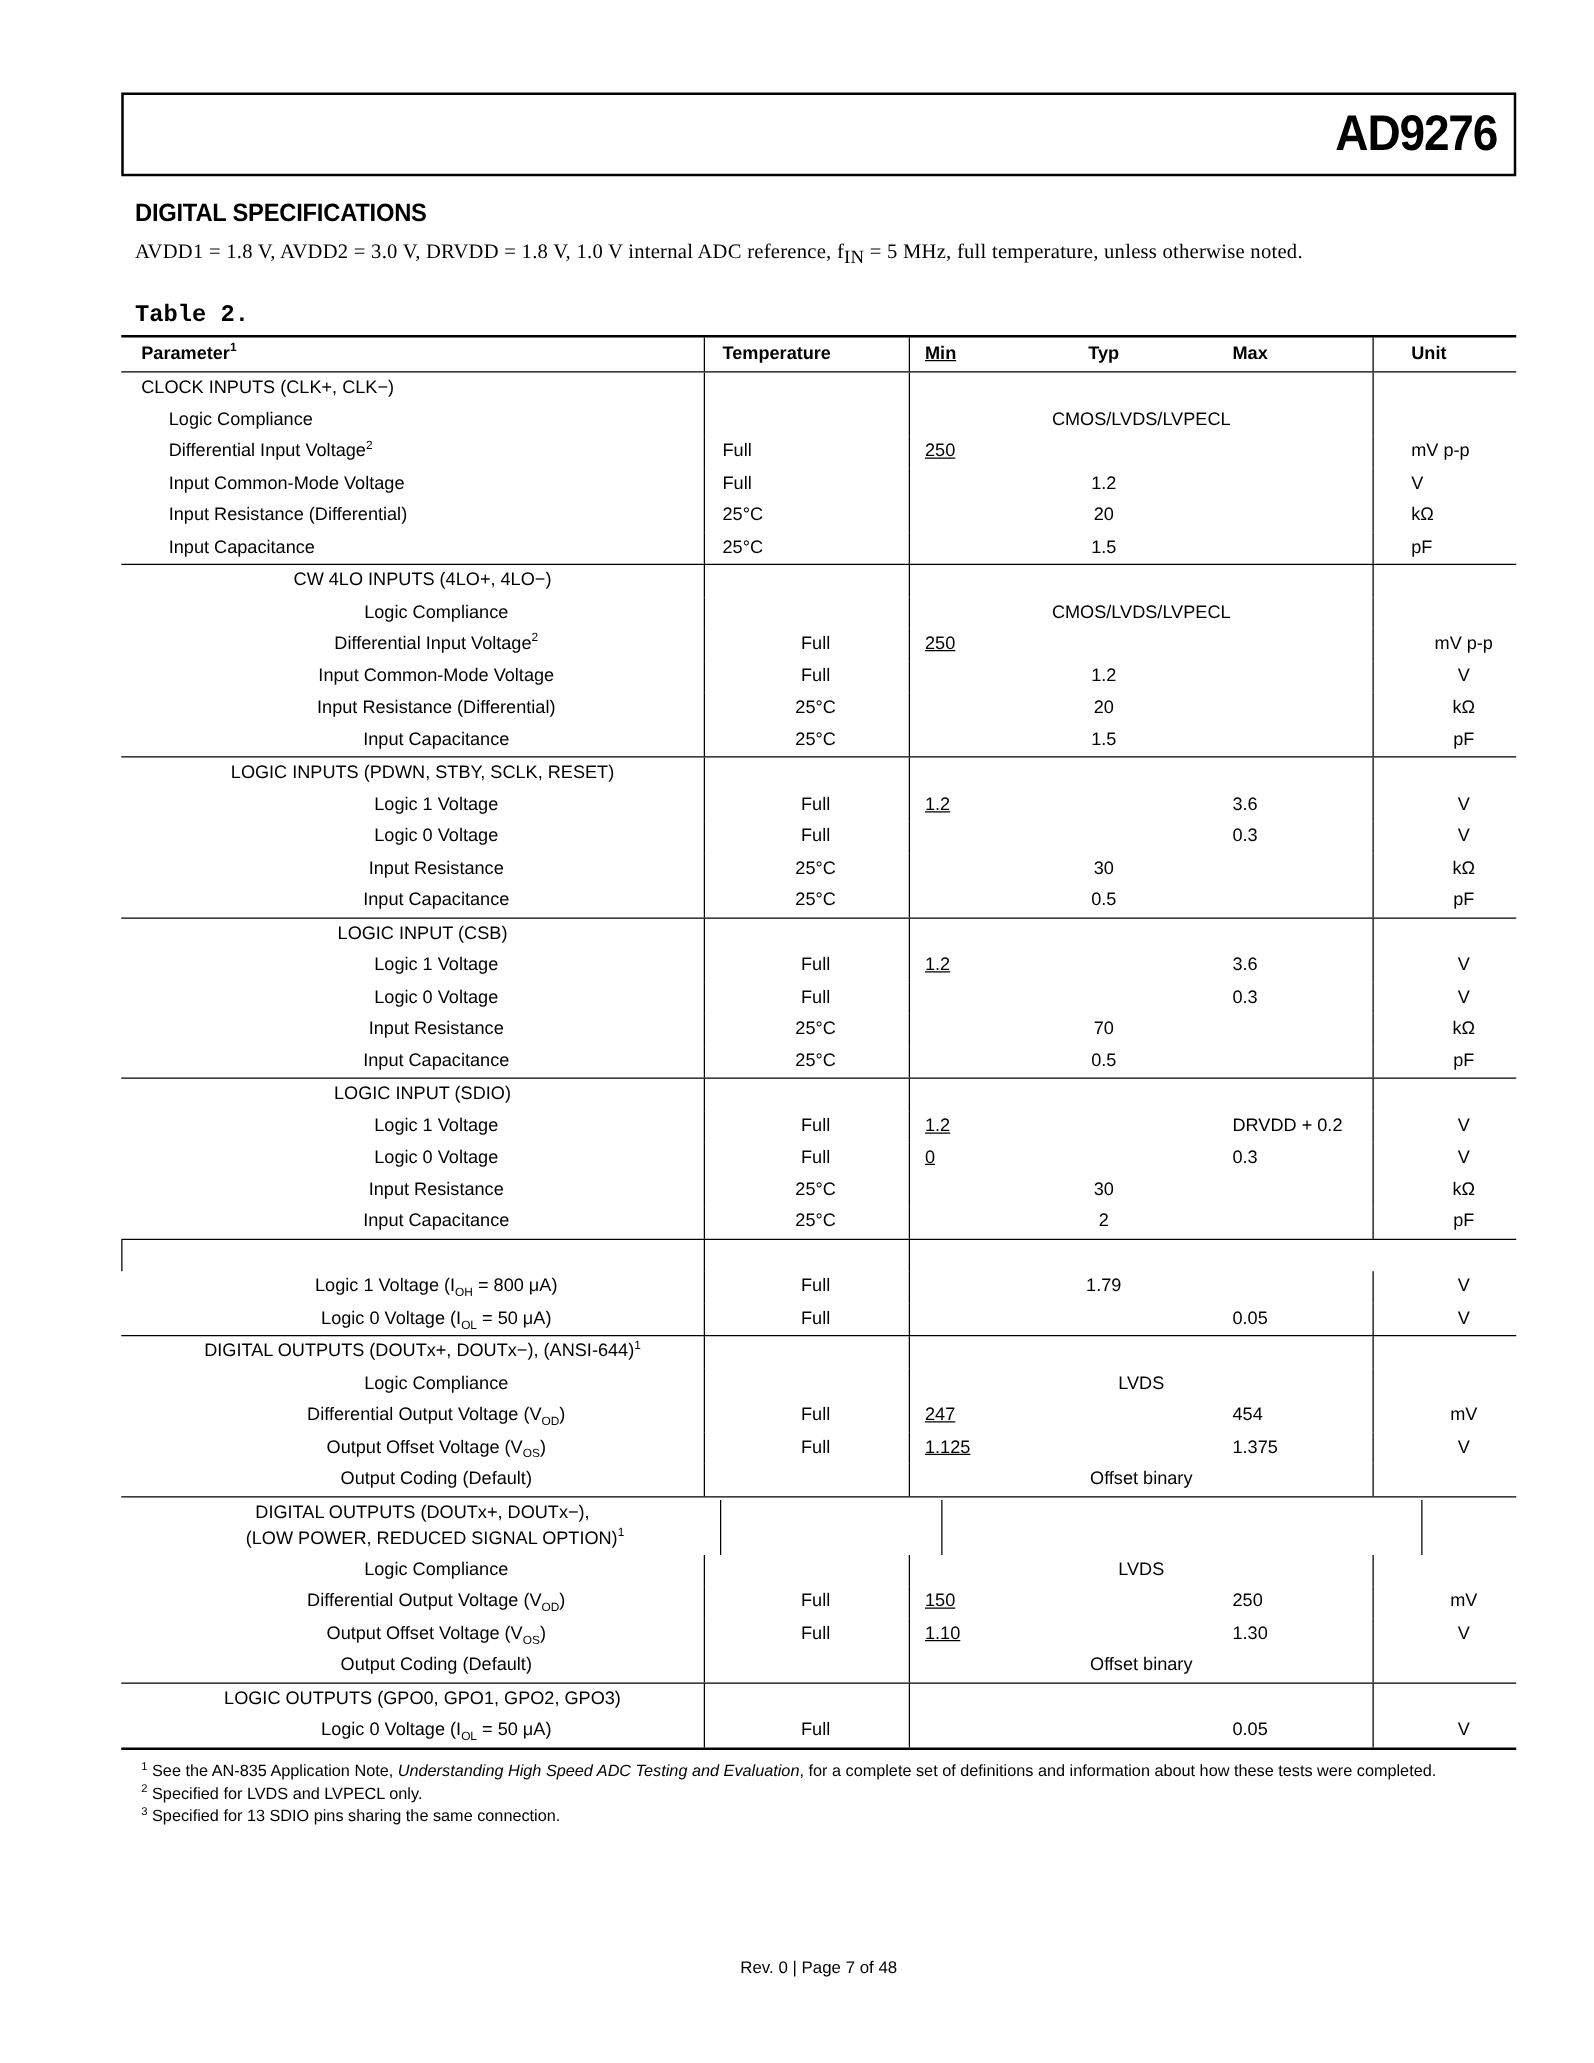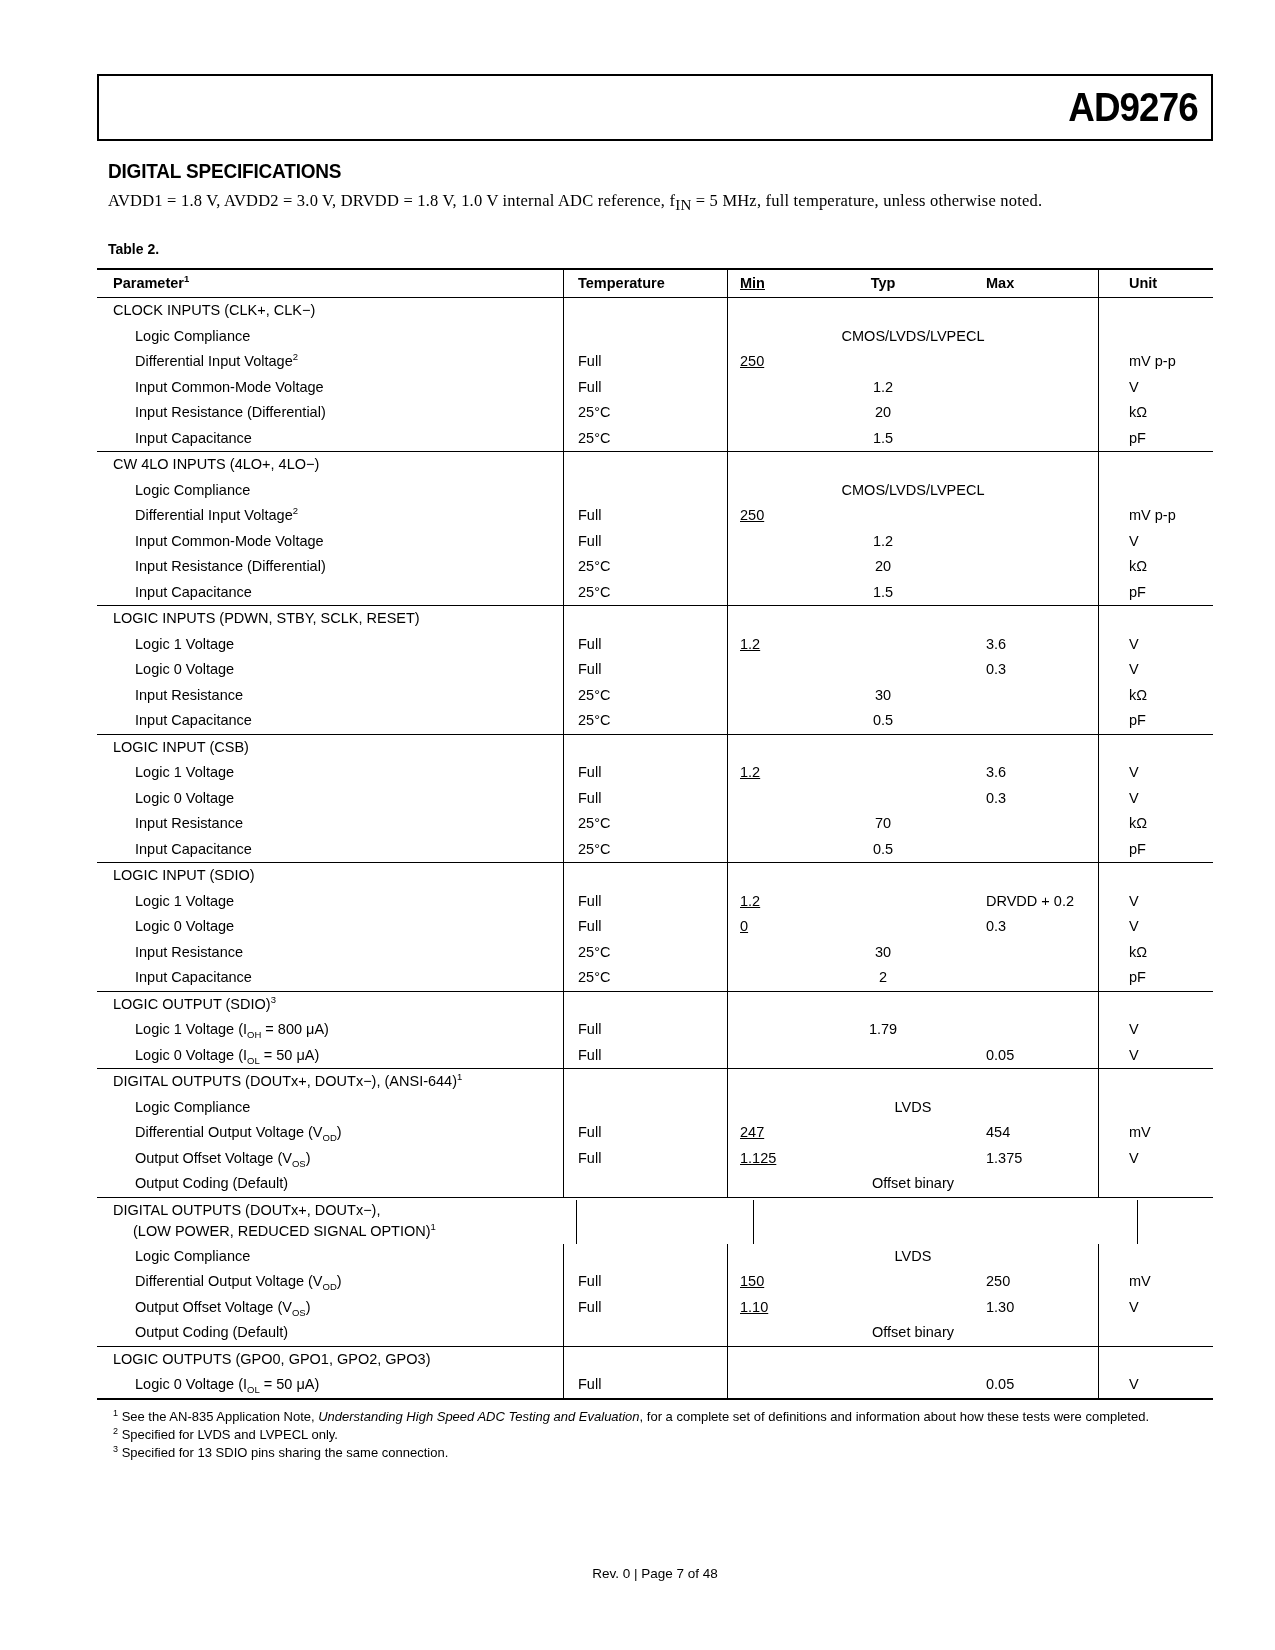--- a/index.html
+++ b/index.html
@@ -27,37 +27,37 @@
     transform:scaleX(.95);transform-origin:left center;
   }
   .intro{
     position:absolute;left:11px;top:191px;margin:0;width:1100px;
     font-family:"Liberation Serif","DejaVu Serif",serif;
     font-size:16.5px;letter-spacing:.2px;
   }
   .intro sub{font-size:15px;}
   .tcaption{
     position:absolute;left:11px;top:241px;margin:0;
-    font-family:Liberation Sans, sans-serif;
-    font-size:14px;font-weight:bold;
+    font-family:Liberation Mono, monospace;
+    font-size:19px;font-weight:bold;
   }
 
   
   .spec-table{
     position:absolute;left:0;top:268px;width:1116px;
     border-top:2px solid #000;border-bottom:2.5px solid #000;
     font-size:14.5px;
   }
   .trow,.thead-row{
     display:grid;grid-template-columns:466px 164px 371px 115px;
   }
   .thead-row{height:27px;line-height:27px;font-weight:bold;border-bottom:1.5px solid #000;}
   .trow{height:25.5px;line-height:25.5px;}
   .trow.twoline{height:46px;line-height:21px;padding-top:2px;box-sizing:border-box;gap:13px;}
-  .tsection + .tsection{border-top:1.5px solid #000;}
+  .tsection + .tsection{border-top:1.5px solid #000;text-align:center;}
 
   .c-param{padding-left:16px;white-space:nowrap;overflow:hidden;}
   .c-param.indent{padding-left:38px;}
   .c-param .l2{padding-left:20px;}
   .c-temp{padding-left:14px;border-left:1.5px solid #000;white-space:nowrap;}
   .c-mtm{position:relative;border-left:1.5px solid #000;white-space:nowrap;}
   .c-unit{padding-left:30px;border-left:1.5px solid #000;white-space:nowrap;}
   .c-mtm .min{position:absolute;left:12px;top:0;text-decoration:underline;}
   .c-mtm .typ{position:absolute;left:155px;top:0;transform:translateX(-50%);}
   .c-mtm .max{position:absolute;left:258px;top:0;}
@@ -319,21 +319,20 @@
             <div class="c-param indent">Input Capacitance</div>
             <div class="c-temp">25°C</div>
             <div class="c-mtm">
               <span class="typ">2</span>
             </div>
             <div class="c-unit">pF</div>
           </div>
         </div>
         <div class="tsection">
           <div class="trow">
-            <div class="c-param">LOGIC OUTPUT (SDIO)<sup>3</sup></div>
             <div class="c-temp"></div>
             <div class="c-mtm"></div>
             <div class="c-unit"></div>
           </div>
           <div class="trow">
             <div class="c-param indent">Logic 1 Voltage (I<sub>OH</sub> = 800 μA)</div>
             <div class="c-temp">Full</div>
             <div class="c-mtm">
               <span class="typ">1.79</span>
             </div>

